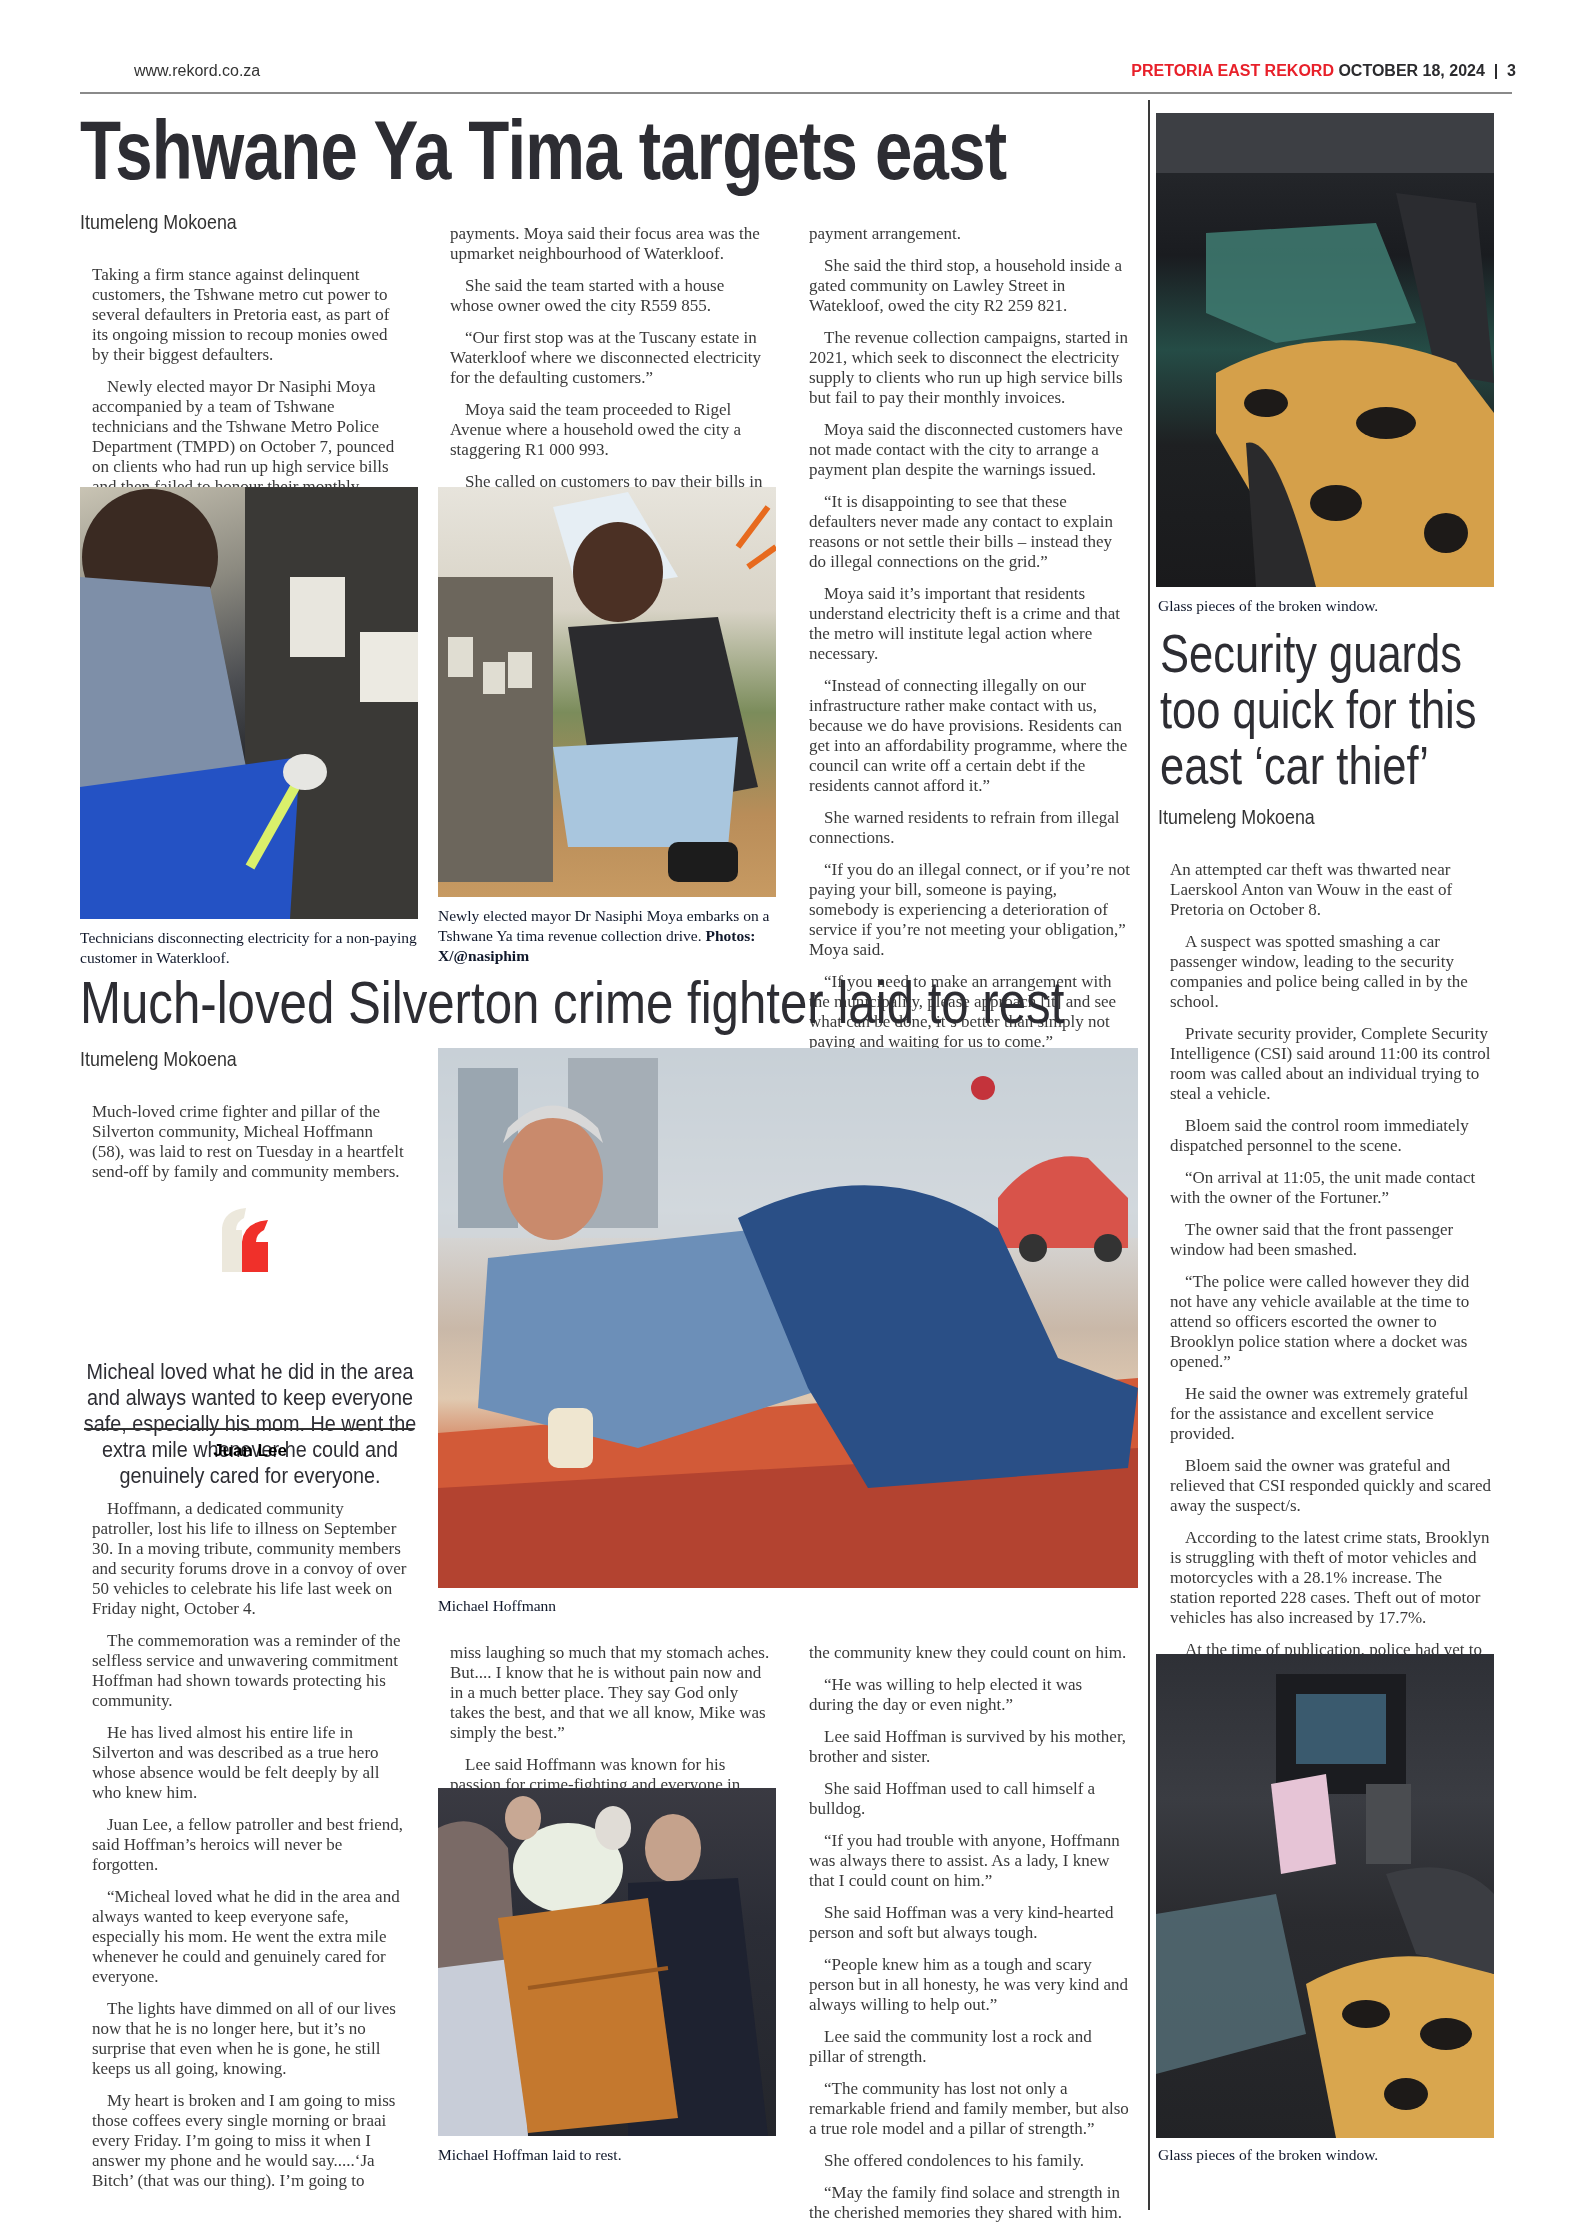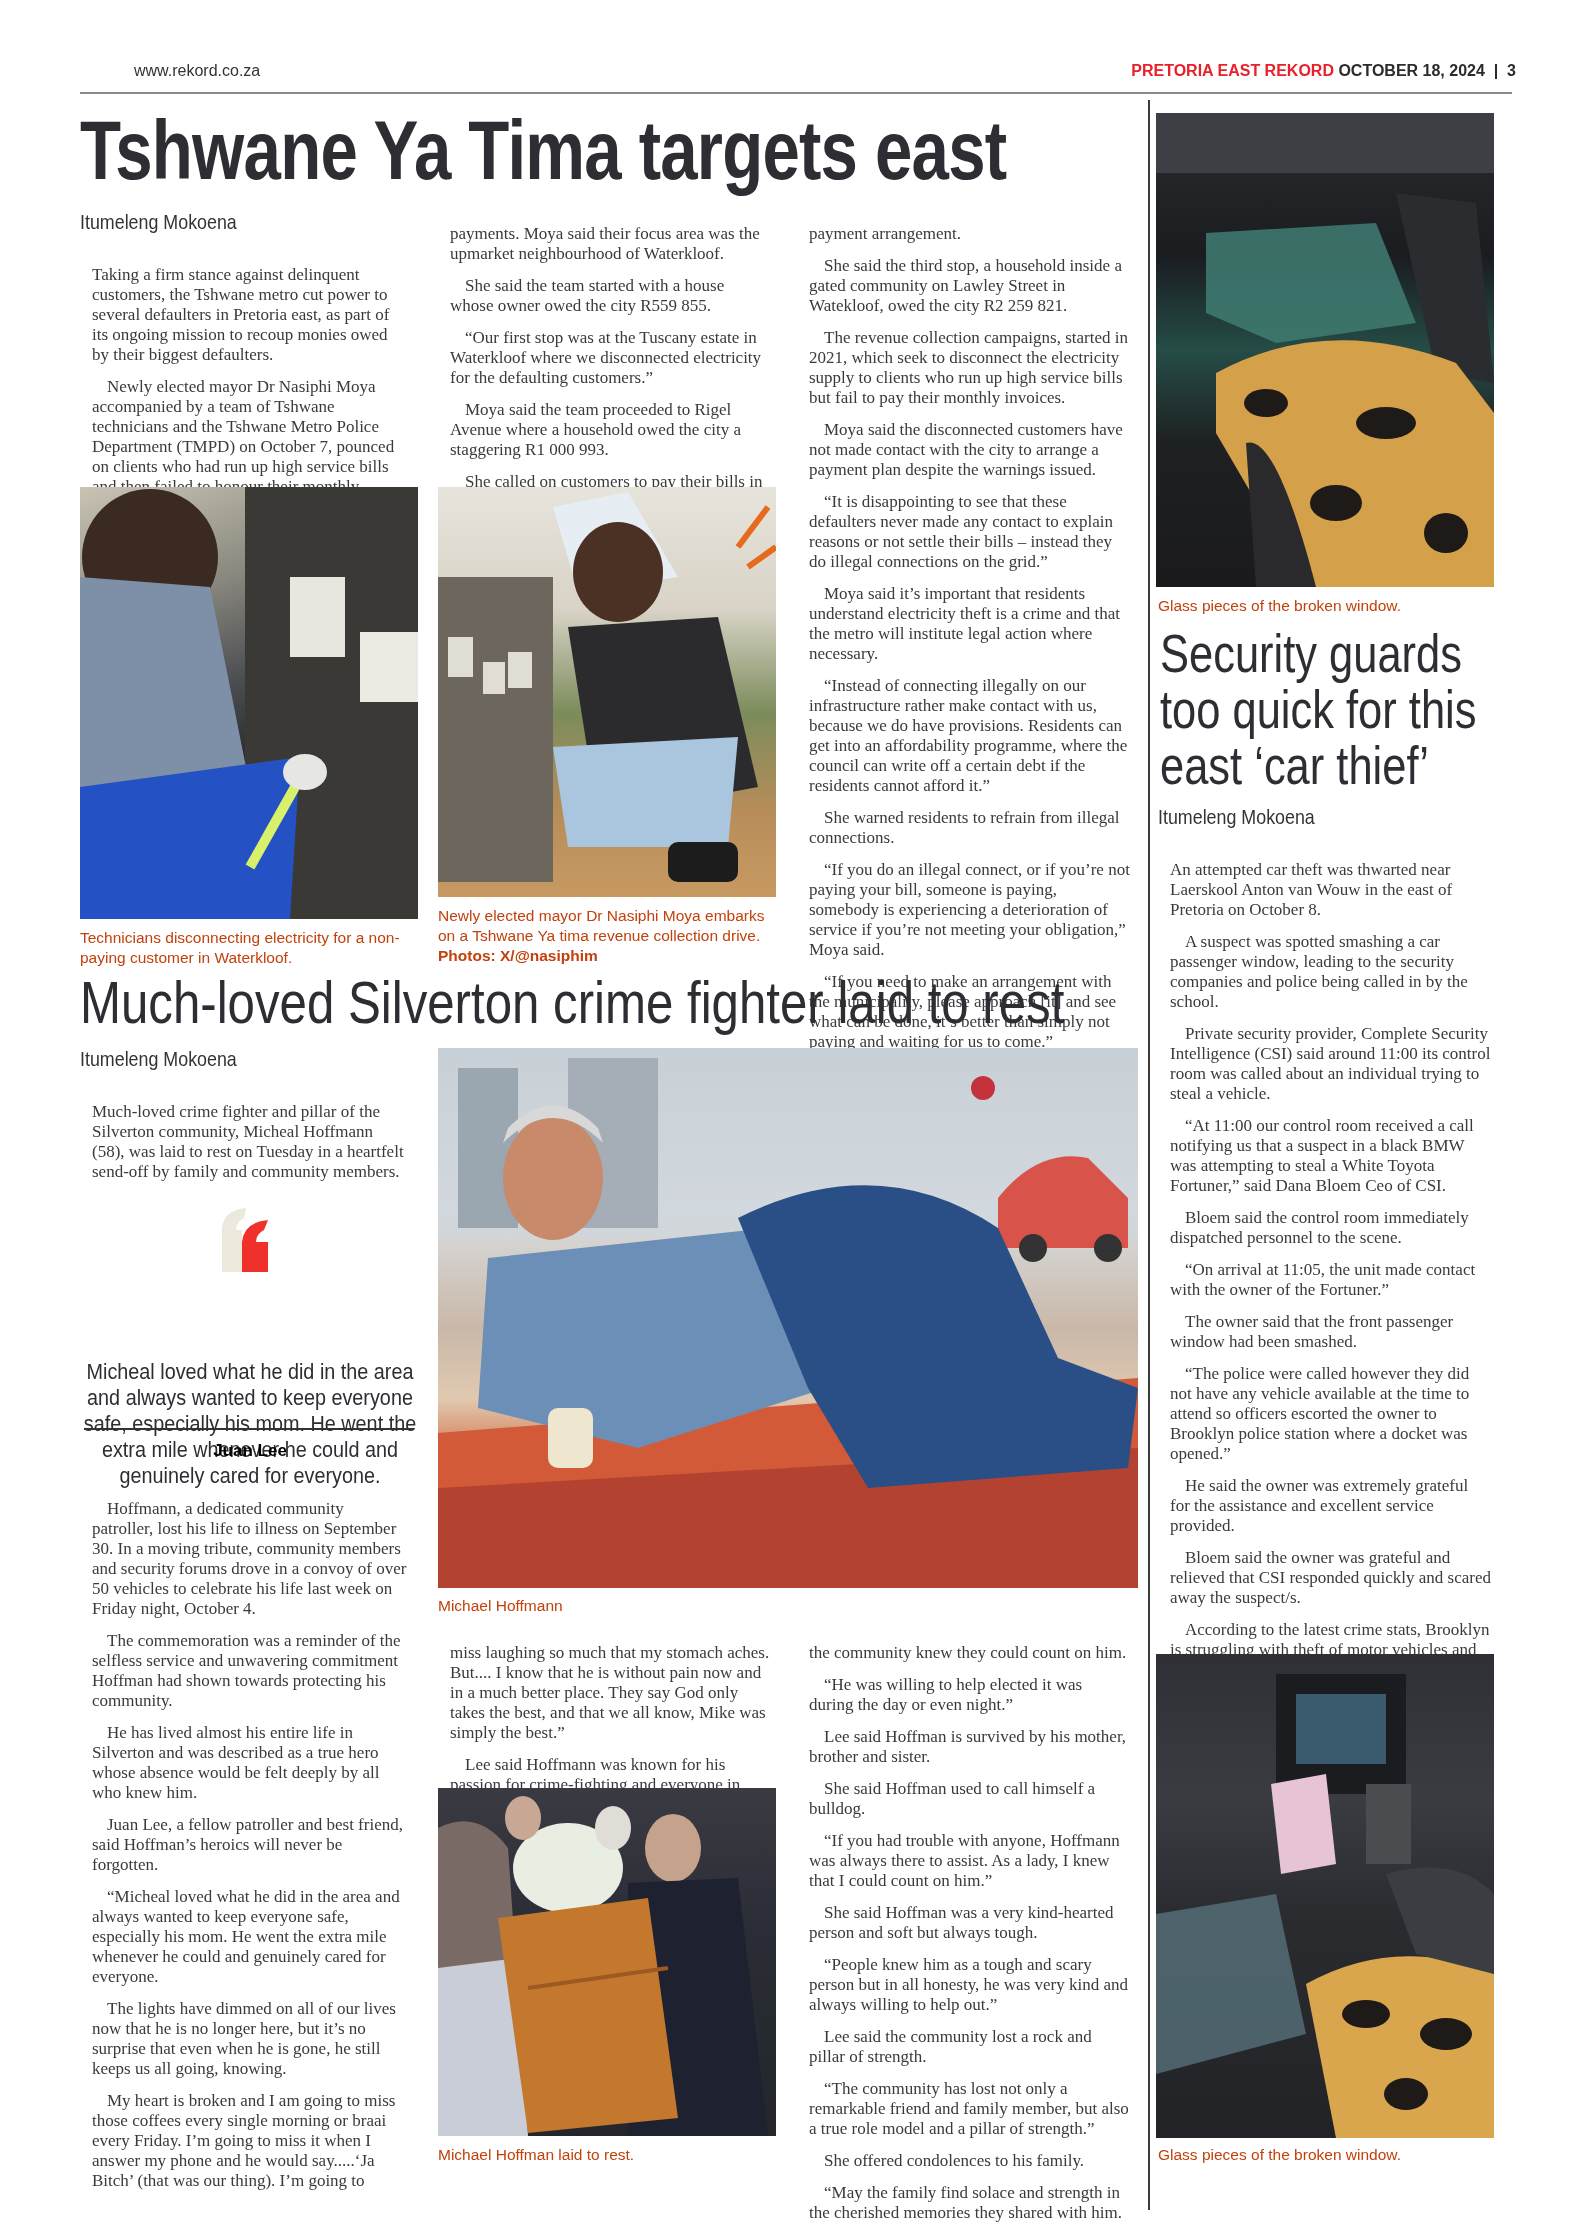--- a/index.html
+++ b/index.html
@@ -11,21 +11,21 @@
   .hdr-right{right:56px;top:62px;font-size:16px;font-weight:bold;color:#2b2b2e;}
   .hdr-right .brand{color:#e8202a;}
   .hdr-rule{left:80px;top:92px;width:1432px;height:2px;background:#8a8a8a;}
   .vrule{left:1148px;top:100px;width:2px;height:2110px;background:#3a3a3a;}
   .headline1{left:80px;top:102px;font-weight:bold;font-size:84px;line-height:96px;color:#2d2d33;letter-spacing:-1px;transform:scaleX(0.80);transform-origin:left top;white-space:nowrap;}
   .byline{font-size:21px;color:#333;transform:scaleX(0.85);transform-origin:left top;white-space:nowrap;}
   .col{font-size:17px;line-height:20px;color:#3a3a3a;text-align:left;}
   .col p{margin:12px;text-indent:15px;}
   .col p.first{text-indent:0;}
   .photo{overflow:hidden;}
-  .caption{font-size:15.5px;line-height:20px;color:#c2410c;}
+  .caption{font-size:15.5px;line-height:20px;color:#0f172a;font-family:Liberation Serif, serif;}
   .caption b{font-weight:bold;}
   .headline2{left:80px;top:968px;font-size:60px;line-height:70px;color:#2d2d33;transform:scaleX(0.82);transform-origin:left top;white-space:nowrap;}
   .headline3{left:1160px;top:626px;font-size:53px;line-height:56px;color:#2d2d33;transform:scaleX(0.82);transform-origin:left top;white-space:nowrap;}
   .pull{left:80px;top:1210px;width:340px;text-align:center;}
   .pull-quote{font-size:22.5px;line-height:26px;color:#2d2d33;transform:scaleX(0.88);transform-origin:center top;width:386px;margin-left:-23px;}
   .pull-rule{left:84px;top:1428px;width:330px;height:2px;background:#333;}
   .pull-author{left:80px;top:1441px;width:340px;text-align:center;font-size:17px;font-weight:bold;color:#000000;}
 </style>
 </head>
 <body>
@@ -202,21 +202,20 @@
   <div>Security guards</div>
   <div>too quick for this</div>
   <div>east ‘car thief’</div>
 </div>
 <div class="abs byline sans" style="left:1158px;top:805px;">Itumeleng Mokoena</div>
 
 <div class="abs col serif" style="left:1158px;top:848px;width:345px;">
   <p class="first">An attempted car theft was thwarted near Laerskool Anton van Wouw in the east of Pretoria on October 8.</p>
   <p>A suspect was spotted smashing a car passenger window, leading to the security companies and police being called in by the school.</p>
   <p>Private security provider, Complete Security Intelligence (CSI) said around 11:00 its control room was called about an individual trying to steal a vehicle.</p>
-  <p>“At 11:00 our control room received a call notifying us that a suspect in a black BMW was attempting to steal a White Toyota Fortuner,” said Dana Bloem Ceo of CSI.</p>
   <p>Bloem said the control room immediately dispatched personnel to the scene.</p>
   <p>“On arrival at 11:05, the unit made contact with the owner of the Fortuner.”</p>
   <p>The owner said that the front passenger window had been smashed.</p>
   <p>“The police were called however they did not have any vehicle available at the time to attend so officers escorted the owner to Brooklyn police station where a docket was opened.”</p>
   <p>He said the owner was extremely grateful for the assistance and excellent service provided.</p>
   <p>Bloem said the owner was grateful and relieved that CSI responded quickly and scared away the suspect/s.</p>
   <p>According to the latest crime stats, Brooklyn is struggling with theft of motor vehicles and motorcycles with a 28.1% increase. The station reported 228 cases. Theft out of motor vehicles has also increased by 17.7%.</p>
   <p>At the time of publication, police had yet to comment.</p>
 </div>
 

